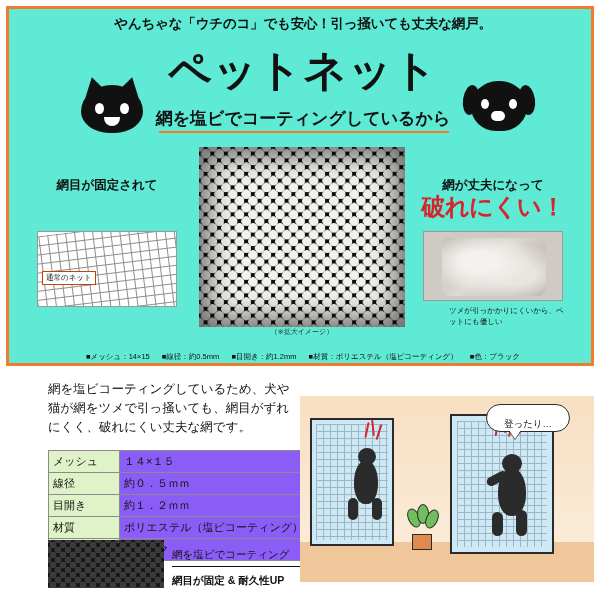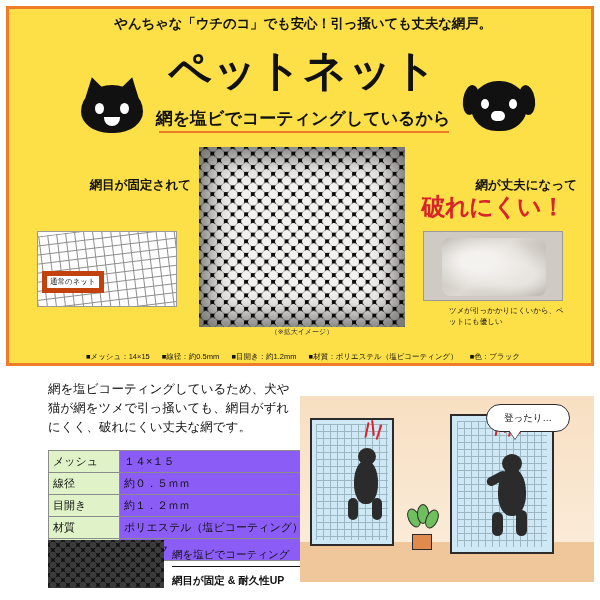--- a/index.html
+++ b/index.html
@@ -2,21 +2,21 @@
 <html><head>
 <meta charset="utf-8">
 <style>
   html,body{margin:0;padding:0;}
   body{width:600px;height:600px;background:#ffffff;font-family:"Liberation Sans","DejaVu Sans",sans-serif;overflow:hidden;}
   .page{position:relative;width:600px;height:600px;}
 
   
   .panel{
     position:absolute;left:6px;top:6px;width:588px;height:360px;
-    border:3px solid #f07c2a;background:#fde047;box-sizing:border-box;
+    border:3px solid #f07c2a;background:#5eead4;box-sizing:border-box;
   }
   .headline{
     position:absolute;left:0;top:6px;width:588px;text-align:center;
     font-size:13.5px;font-weight:bold;color:#111;letter-spacing:-0.2px;
   }
   .titlerow{
     position:absolute;left:0;top:28px;width:588px;height:68px;
   }
   .bigtitle{
     position:absolute;left:0;top:0;width:588px;text-align:center;
@@ -66,39 +66,39 @@
     background-position:0 0, 6.75px 6.75px;
   }
   .meshphoto .vig{position:absolute;inset:0;box-shadow:inset 0 0 26px 10px rgba(0,0,0,.55);}
   .meshcap{
     position:absolute;left:190px;top:318px;width:206px;text-align:center;
     font-size:7px;color:#333;
   }
 
   
   .callout{position:absolute;width:168px;}
-  .callout .l1{font-size:12.5px;font-weight:bold;color:#111;text-align:right;line-height:16px;}
+  .callout .l1{font-size:12.5px;font-weight:bold;color:#111;text-align:center;line-height:16px;}
   .callout .l2{font-size:24px;font-weight:bold;color:#d8232a;text-align:center;line-height:28px;letter-spacing:-0.5px;}
   .callout.left{left:14px;top:168px;}
   .callout.right{right:14px;top:168px;}
 
   .cbox{
     position:absolute;border:1px solid #9a9a9a;background:#fff;box-sizing:border-box;
   }
   .cbox.leftimg{left:28px;top:222px;width:140px;height:76px;background:#fff;overflow:hidden;}
   .oldmesh{
     position:absolute;left:-4px;top:-4px;width:150px;height:86px;
     background-image:
       linear-gradient(to right, #8e8e8e 0 1.4px, rgba(0,0,0,0) 1.4px),
       linear-gradient(to bottom, #8e8e8e 0 1.4px, rgba(0,0,0,0) 1.4px);
     background-size:9px 9px,9px 9px;
     transform:rotate(-7deg);
   }
   .oldlabel{
-    position:absolute;left:33px;top:262px;background:#fff;border:5px solid #c2410c;
+    position:absolute;left:33px;top:262px;background:#fff;border:1px solid #c2410c;
     font-size:7.5px;padding:1px 3px;color:#111;
   }
   .cbox.rightimg{right:28px;top:222px;width:140px;height:70px;background:#cfcac4;overflow:hidden;}
   .claw{
     position:absolute;left:18px;top:6px;width:104px;height:58px;
     background:
       radial-gradient(ellipse at 35% 40%, #f4f2ef 0 18%, rgba(244,242,239,0) 60%),
       radial-gradient(ellipse at 68% 62%, #e8e4df 0 22%, rgba(232,228,223,0) 62%),
       linear-gradient(135deg,#bdb8b2,#ded9d3 45%,#aaa49e);
       border-radius:8px;
@@ -153,21 +153,21 @@
   .door.d1{left:10px;top:22px;width:84px;height:128px;}
   .door.d2{left:150px;top:18px;width:104px;height:140px;}
   .mesh-s{position:absolute;background-image:
       linear-gradient(to right,#9bb7c4 0 1px,rgba(0,0,0,0) 1px),
       linear-gradient(to bottom,#9bb7c4 0 1px,rgba(0,0,0,0) 1px);
     background-size:7px 7px,7px 7px;}
   .cat2{position:absolute;}
   .cat2 .body{position:absolute;background:#2b2b2b;border-radius:50% 50% 45% 45%;}
   .bubble{
     position:absolute;background:#fff;border:1.5px solid #2b2b2b;border-radius:14px;
-    font-size:9.5px;color:#111;display:flex;align-items:center;justify-content:center;text-align:center;
+    font-size:9.5px;color:#111;display:flex;align-items:flex-end;justify-content:center;text-align:center;
   }
   .bubble:after{
     content:"";position:absolute;width:0;height:0;
     border-left:6px solid transparent;border-right:6px solid transparent;border-top:9px solid #fff;
     bottom:-8px;left:22px;filter:drop-shadow(0 1.5px 0 #2b2b2b);
   }
   .plant{position:absolute;left:104px;top:108px;width:36px;height:46px;}
   .plant .pot{position:absolute;left:8px;bottom:0;width:20px;height:16px;background:#e08a4e;border:1.5px solid #2b2b2b;box-sizing:border-box;}
   .plant .leaf{position:absolute;width:10px;height:18px;background:#6fbf5e;border:1.2px solid #2b2b2b;border-radius:50% 50% 50% 50%;}
   .redlines{position:absolute;}

